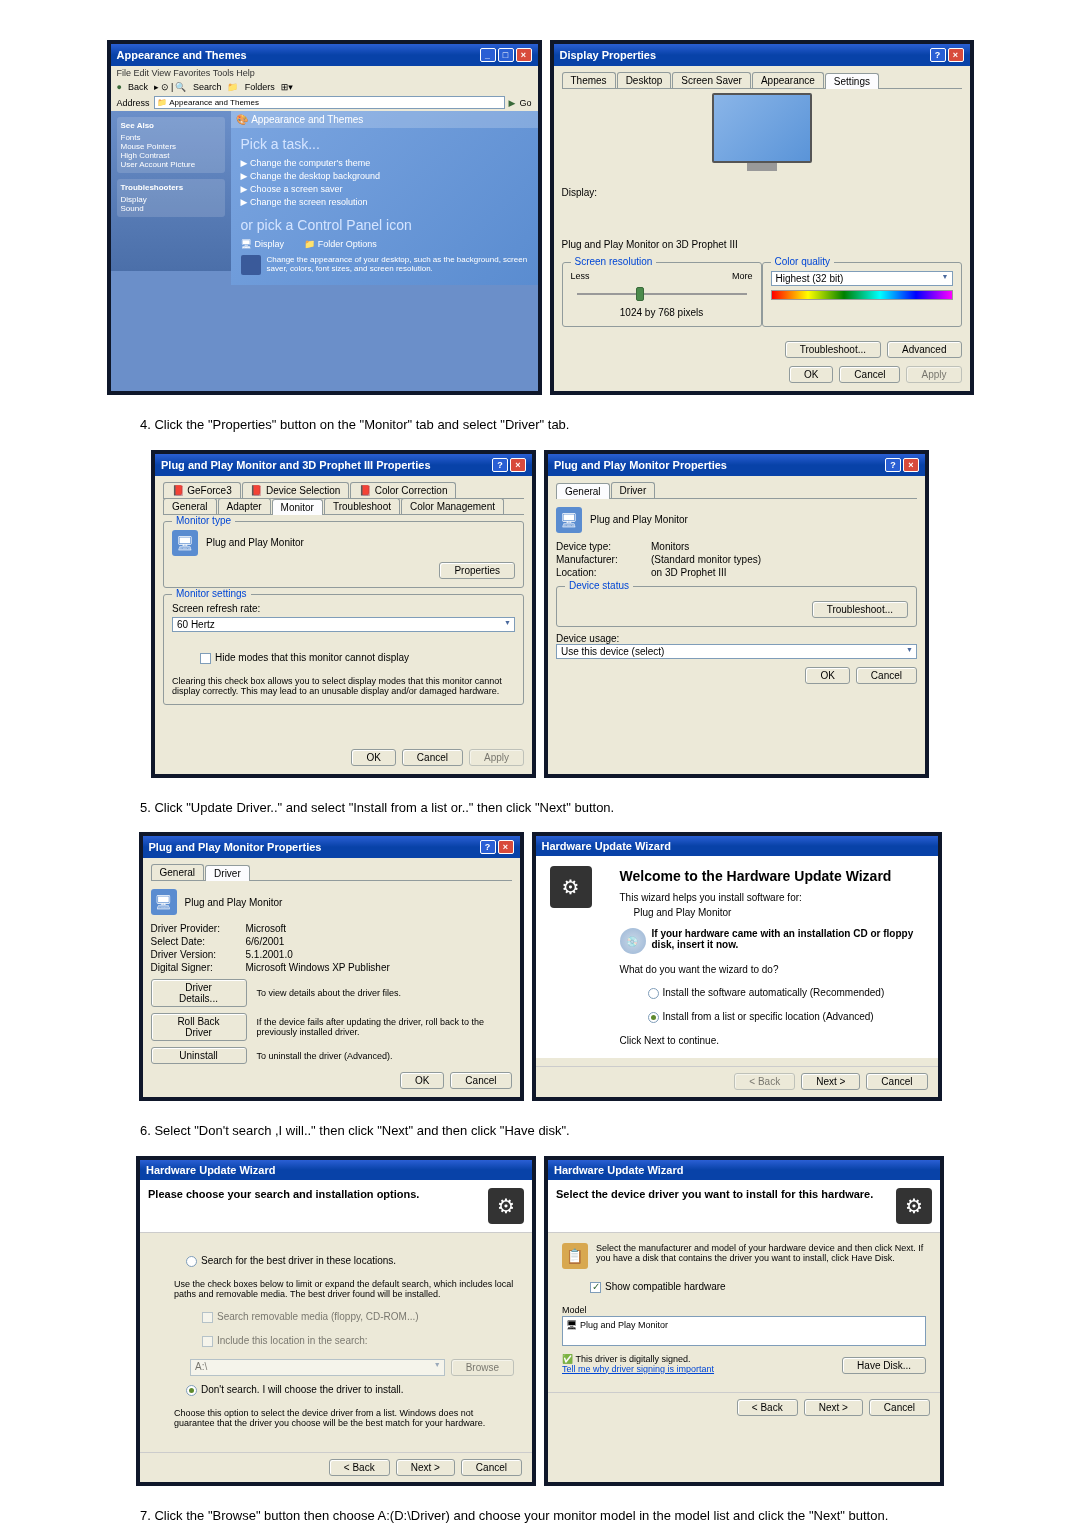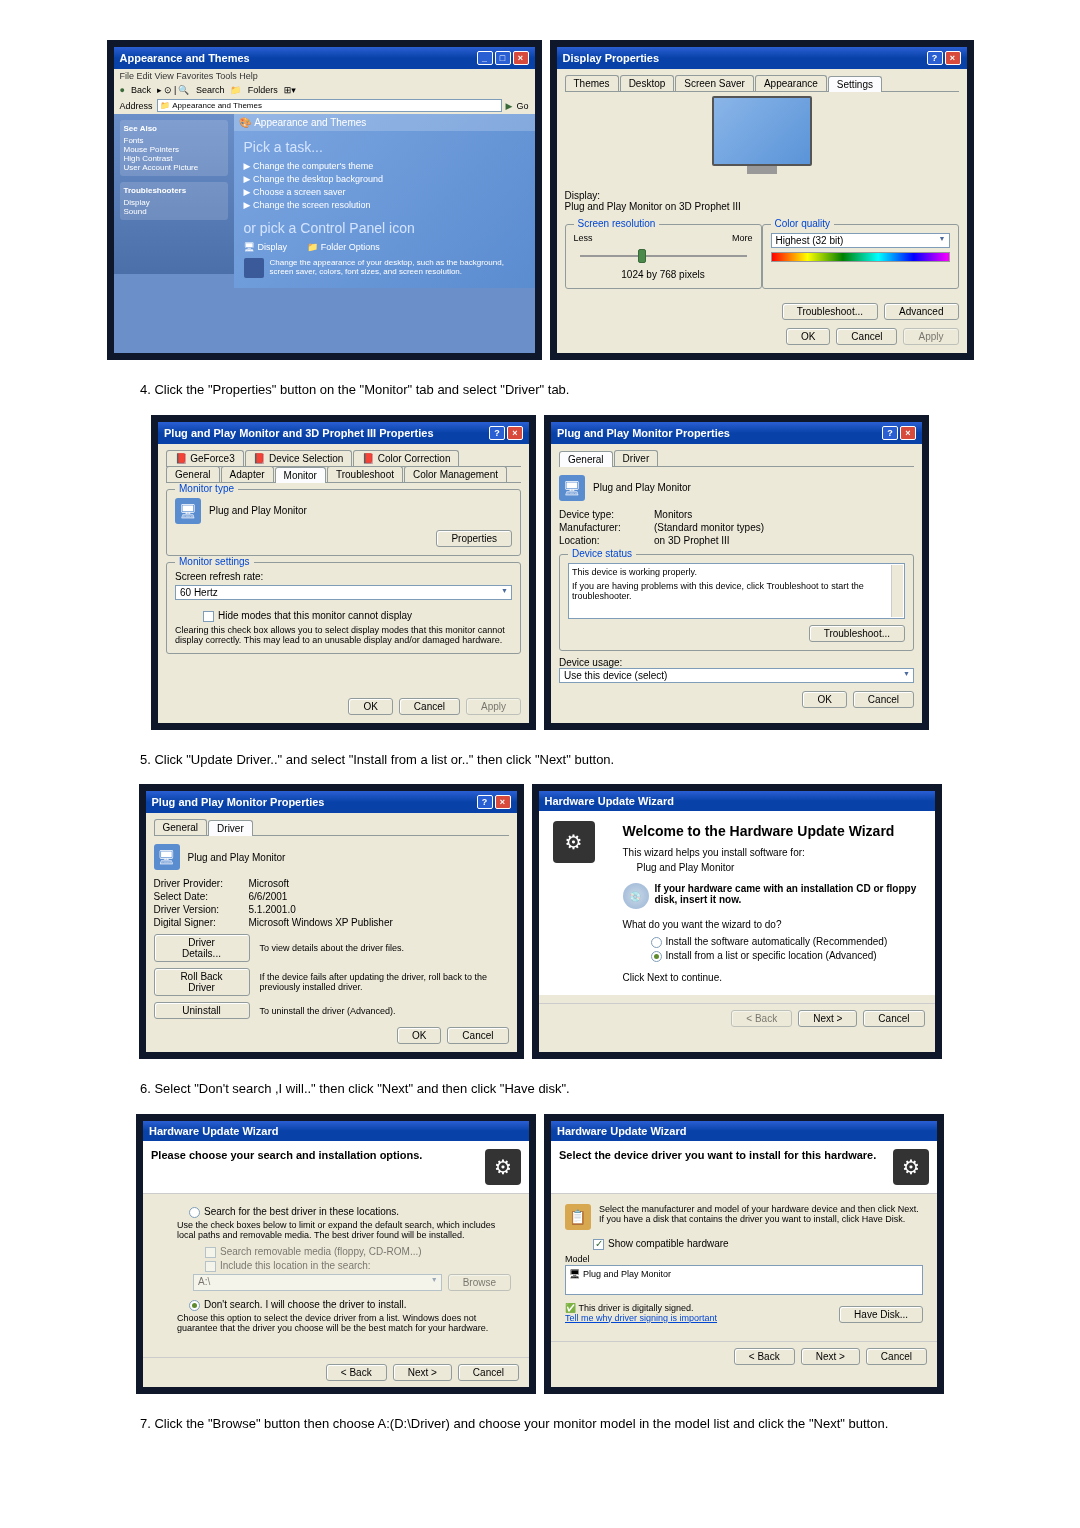--- a/index.html
+++ b/index.html
@@ -6,40 +6,40 @@
     body {
       font-family: Tahoma, Arial, sans-serif;
       background: #fff;
       width: 1080px;
       padding: 40px 100px;
       font-size: 13px;
       color: #000;
     }
     .step-text { margin: 20px 40px 15px 40px; line-height: 1.5; }
     .screenshot-pair { display: flex; gap: 8px; margin: 0 auto 20px auto; justify-content: center; }
-    .win-dialog { border: 7px solid #0f172a; background: #ece9d8; font-size: 10px; }
+    .win-dialog { border: 4px solid #0f172a; background: #ece9d8; font-size: 10px; }
     .win-titlebar {
       background: linear-gradient(to bottom, #2a5fd4 0%, #0842a8 50%, #0842a8 100%);
       color: #fff; padding: 4px 6px; font-weight: bold; font-size: 11px;
       display: flex; justify-content: space-between; align-items: center;
     }
     .win-title-buttons { display: flex; gap: 2px; }
     .win-title-btn { width: 16px; height: 14px; background: #d84b3c; border: 1px solid #fff; border-radius: 2px; display: flex; align-items: center; justify-content: center; color: #fff; font-size: 9px; }
     .win-title-btn.help { background: #2a5fd4; }
     .win-content { padding: 6px 8px 8px 8px; background: #ece9d8; }
     .tab-row { display: flex; border-bottom: 1px solid #919b9c; margin-bottom: 4px; flex-wrap: wrap; }
     .tab { padding: 2px 8px; border: 1px solid #919b9c; border-bottom: none; background: #ece9d8; border-radius: 3px 3px 0 0; margin-right: 1px; font-size: 10px; cursor: pointer; }
     .tab.active { background: #fcfcfe; position: relative; top: 1px; }
     .groupbox { border: 1px solid #919b9c; border-radius: 3px; padding: 8px; margin: 6px 0; position: relative; }
     .groupbox-title { position: absolute; top: -7px; left: 8px; background: #ece9d8; padding: 0 4px; color: #0046d5; font-size: 10px; }
     .btn { background: #ece9d8; border: 1px solid #919b9c; border-radius: 3px; padding: 2px 14px; font-size: 10px; cursor: pointer; box-shadow: 1px 1px 0 #fff inset; }
     .btn-row { display: flex; gap: 6px; justify-content: flex-end; margin-top: 8px; }
     .select { border: 1px solid #7f9db9; background: #fff; padding: 1px 18px 1px 4px; font-size: 10px; position: relative; display: inline-block; }
     .select::after { content: '▼'; position: absolute; right: 3px; top: 1px; font-size: 7px; color: #4b6a9e; }
-    .checkbox-row { display: flex; align-items: flex-start; gap: 4px; margin: 2px 0; font-size: 10px; padding-left: 28px; }
+    .checkbox-row { display: flex; align-items: flex-start; gap: 4px; margin: 12px 0; font-size: 10px; padding-left: 28px; }
     .checkbox { width: 11px; height: 11px; border: 1px solid #7f9db9; background: #fff; flex-shrink: 0; margin-top: 1px; }
     .radio { width: 11px; height: 11px; border: 1px solid #7f9db9; background: #fff; border-radius: 50%; flex-shrink: 0; margin-top: 1px; position: relative; }
     .radio.checked::after { content: ''; position: absolute; width: 5px; height: 5px; background: #5f8a2e; border-radius: 50%; top: 2px; left: 2px; }
     .info-row { display: flex; margin: 2px 0; font-size: 10px; }
     .info-label { width: 95px; }
     .monitor-preview { width: 140px; height: 90px; margin: 4px auto; position: relative; }
     .monitor-frame { width: 100px; height: 70px; border: 2px solid #555; background: linear-gradient(135deg, #8ab5e8, #5a94d8); margin: 0 auto; border-radius: 2px; }
     .monitor-stand { width: 30px; height: 8px; background: #999; margin: 0 auto; }
     .slider-track { height: 2px; background: #999; position: relative; margin: 12px 6px; }
     .slider-thumb { width: 8px; height: 14px; background: #4b8a4b; position: absolute; top: -6px; border-radius: 2px; border: 1px solid #3a6a3a; }
@@ -143,21 +143,21 @@
         <div class="tab">Desktop</div>
         <div class="tab">Screen Saver</div>
         <div class="tab">Appearance</div>
         <div class="tab active">Settings</div>
       </div>
       <div class="monitor-preview">
         <div class="monitor-frame"></div>
         <div class="monitor-stand"></div>
       </div>
       <div>Display:</div>
-      <div style="margin-bottom:6px;">Plug and Play Monitor on 3D Prophet III</div>
+      <div style="margin-bottom:6px;margin-top:41px;">Plug and Play Monitor on 3D Prophet III</div>
       <div style="display:flex;">
         <div class="groupbox" style="flex:1;">
           <div class="groupbox-title">Screen resolution</div>
           <div style="display:flex;justify-content:space-between;font-size:9px;">
             <span>Less</span>
             <span>More</span>
           </div>
           <div class="slider-track">
               <div class="slider-thumb" style="left:35%;"></div>
             </div>
@@ -260,25 +260,20 @@
       <div class="info-row">
           <span class="info-label">Manufacturer:</span>
           <span>(Standard monitor types)</span>
         </div>
       <div class="info-row">
           <span class="info-label">Location:</span>
           <span>on 3D Prophet III</span>
         </div>
       <div class="groupbox" style="margin-top:8px;">
         <div class="groupbox-title">Device status</div>
-        <div class="textarea-box" style="min-height:56px;">
-          <div>This device is working properly.</div>
-          <div style="margin-top:4px;">If you are having problems with this device, click Troubleshoot to start the troubleshooter.</div>
-          <div class="scroll-thumb"></div>
-        </div>
         <div style="text-align:right;margin-top:6px;">
           <button class="btn">Troubleshoot...</button>
         </div>
       </div>
       <div style="margin-top:6px;">Device usage:</div>
       <div class="select" style="width:100%;"><span>Use this device (select)</span></div>
       <div class="btn-row">
         <button class="btn">OK</button>
         <button class="btn">Cancel</button>
       </div>

